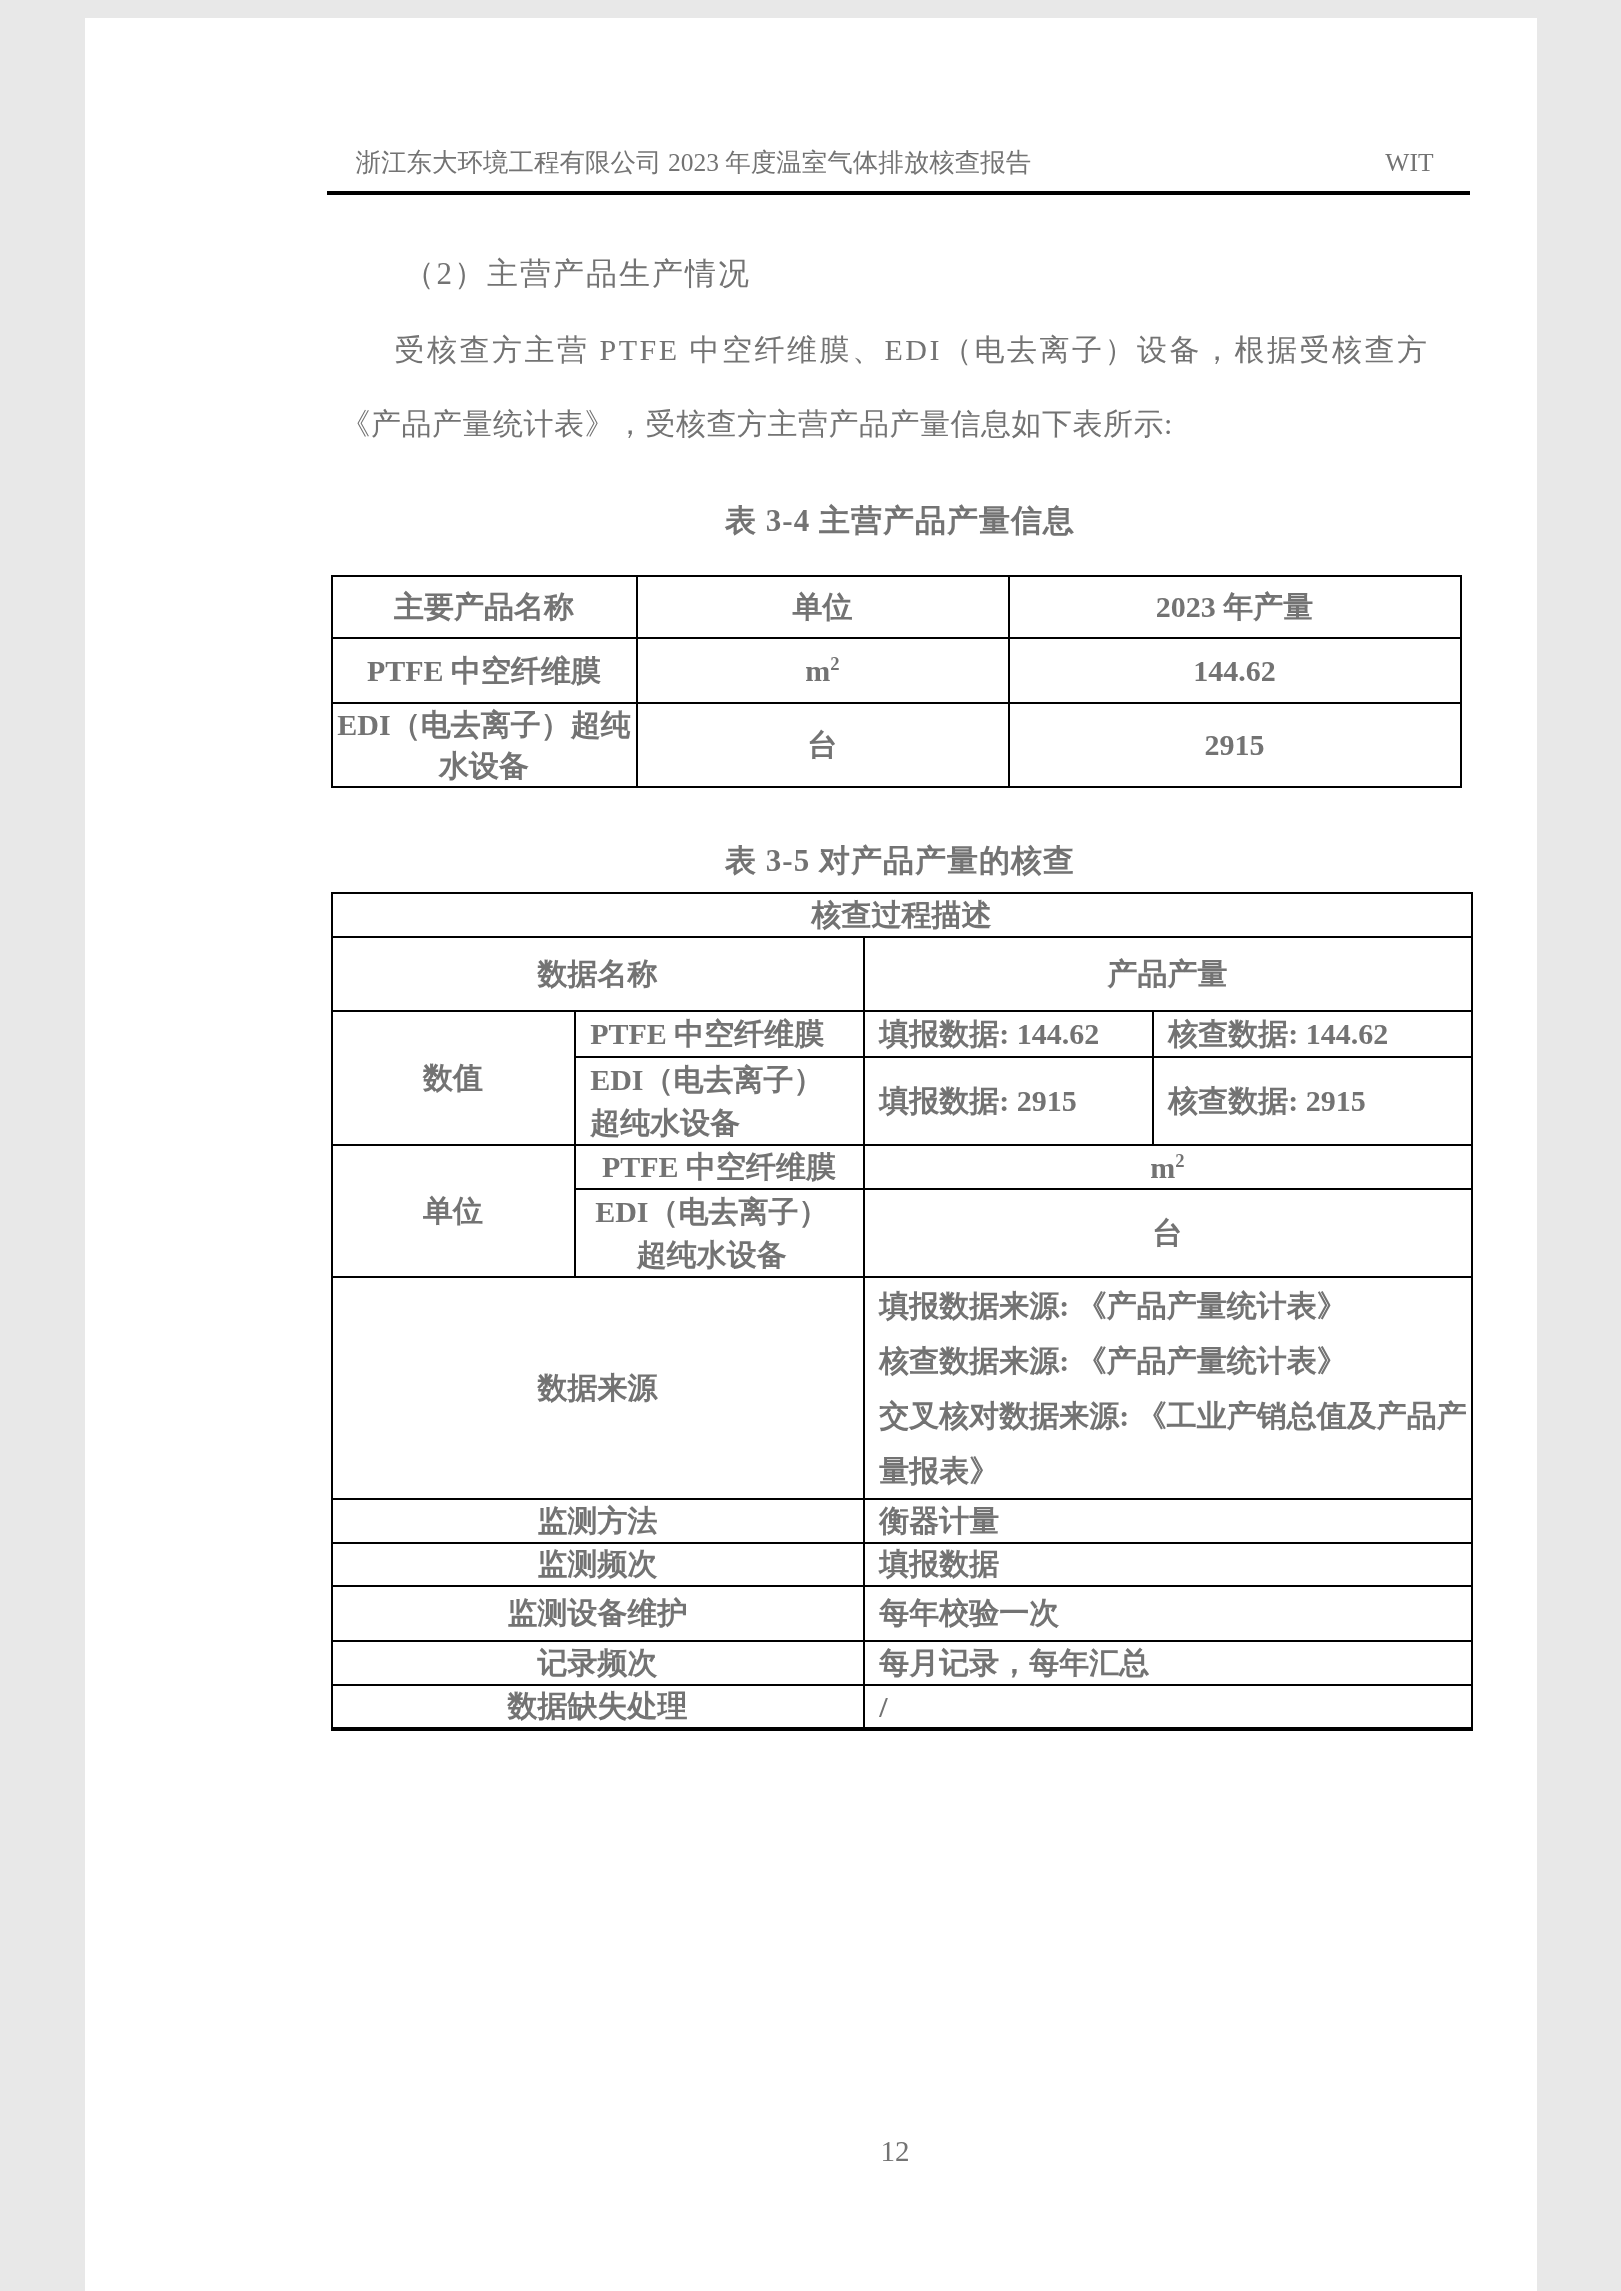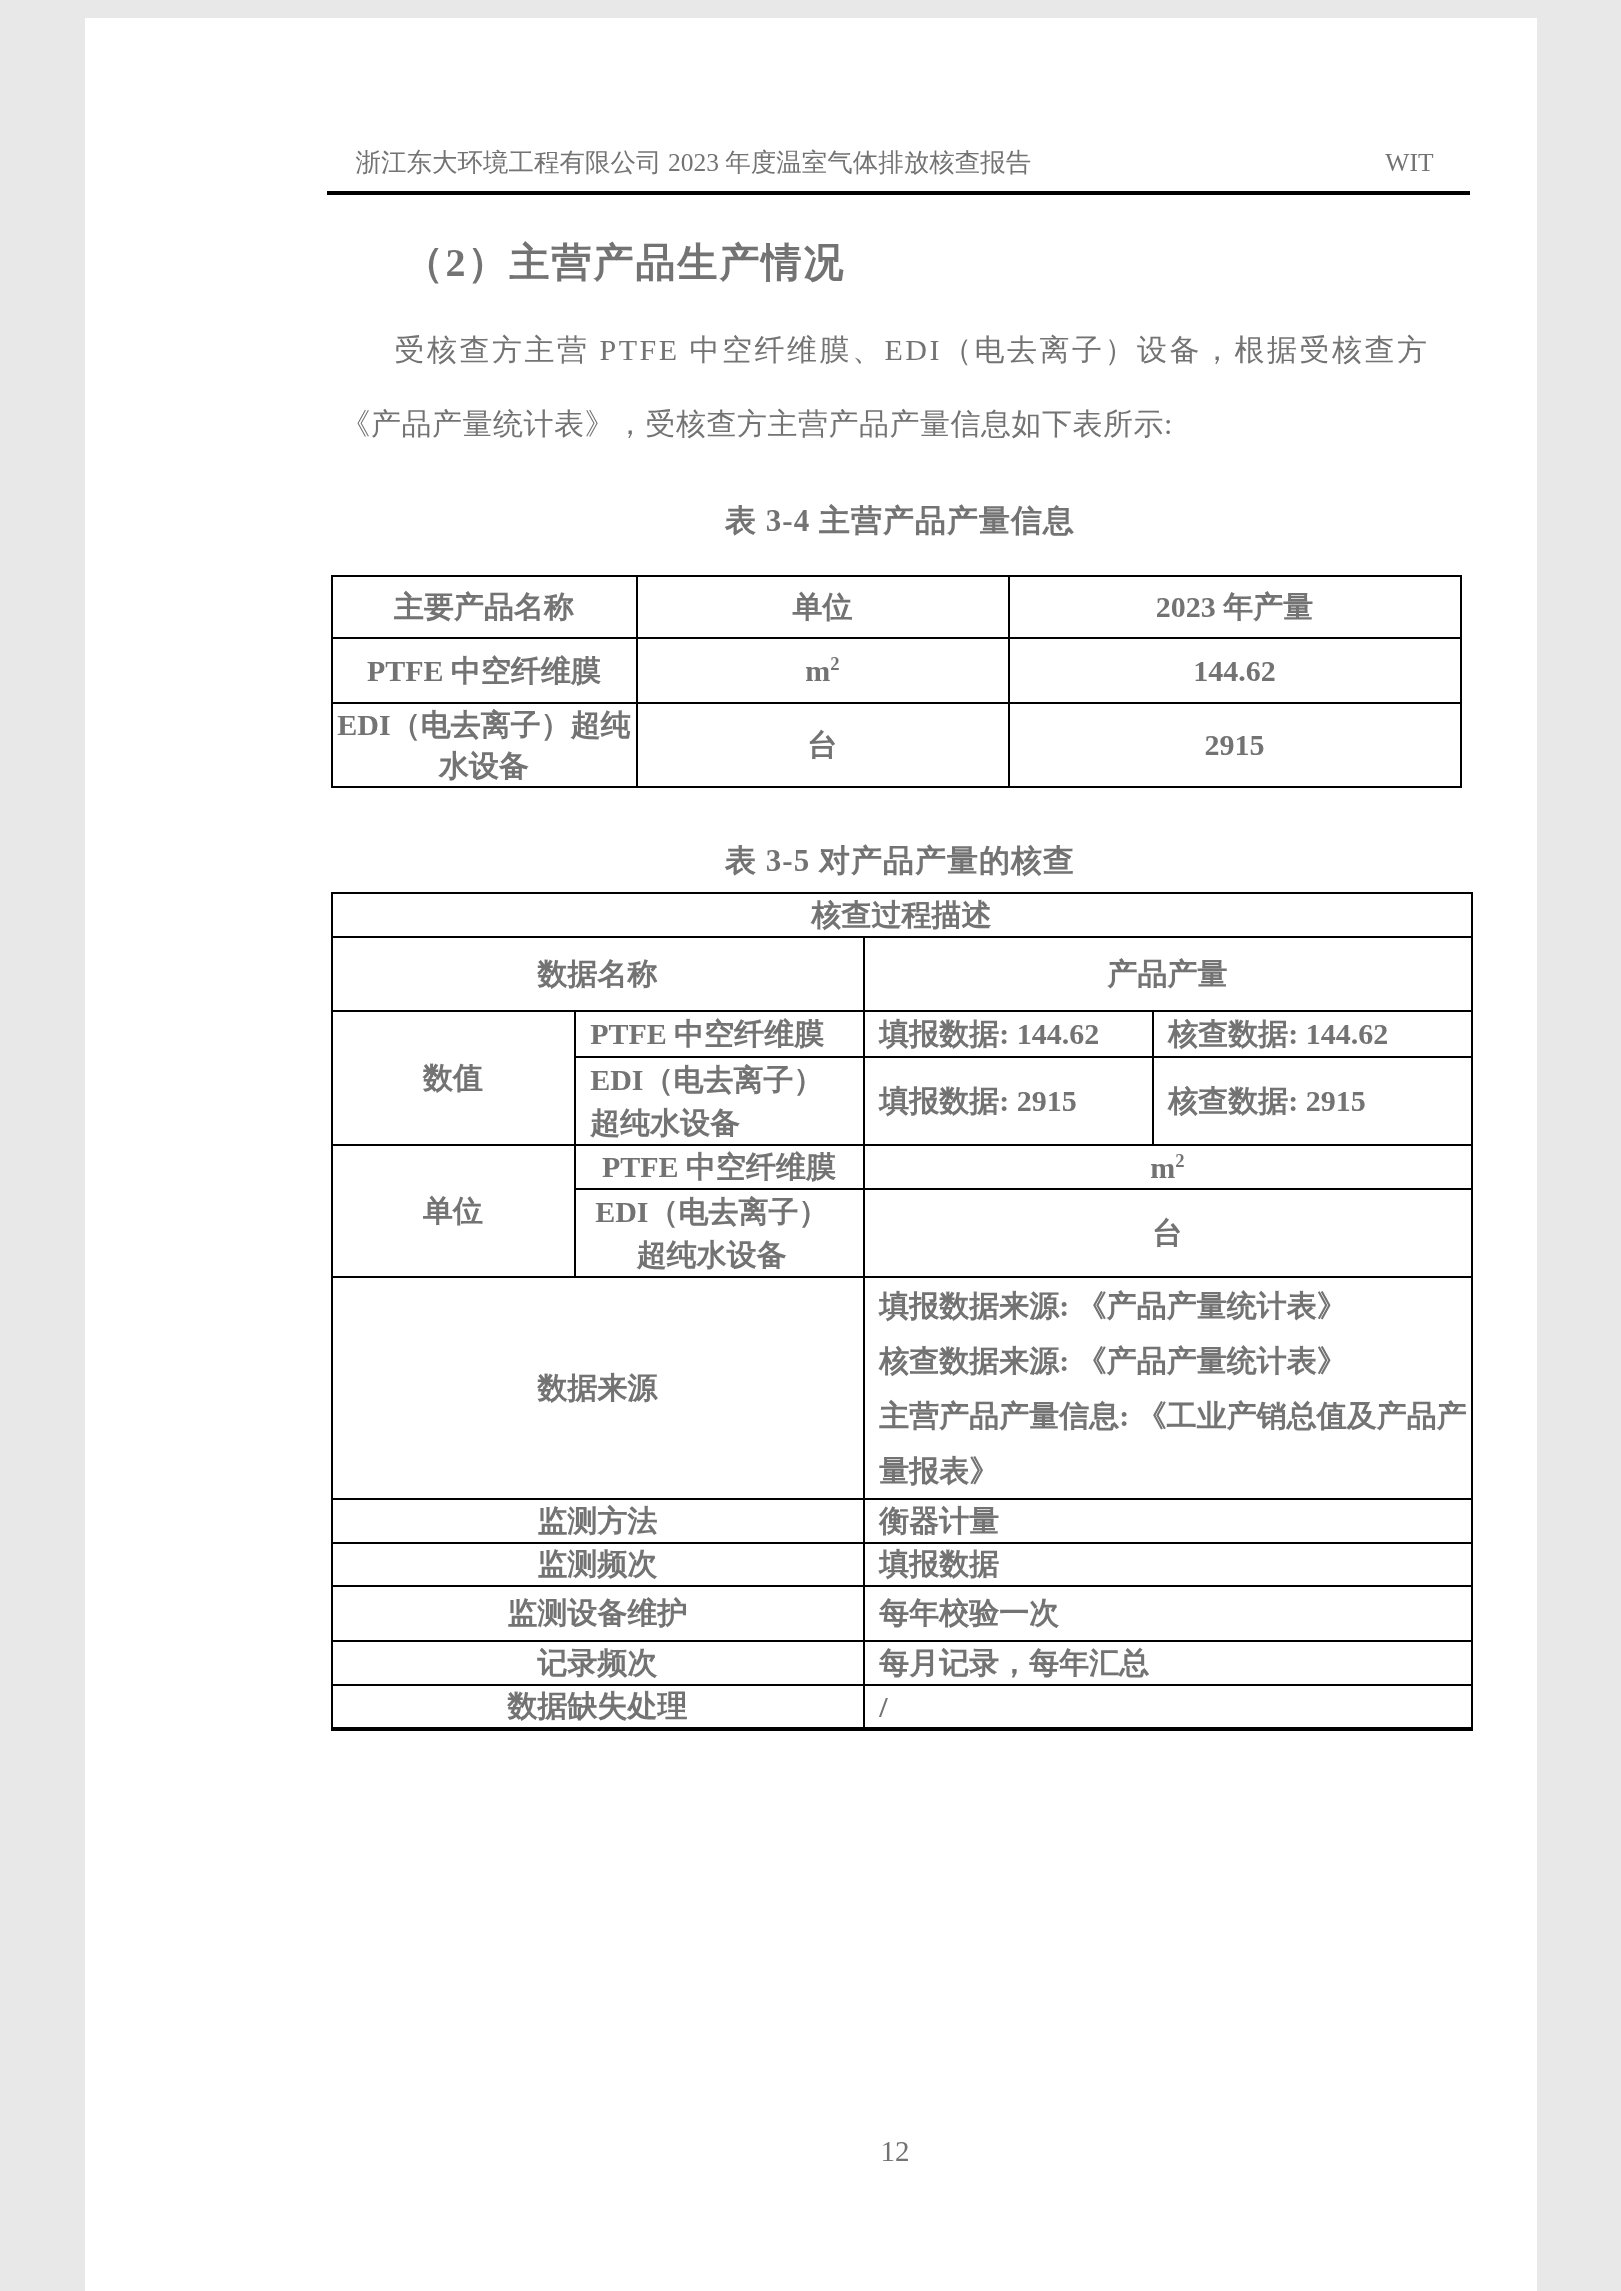--- a/index.html
+++ b/index.html
@@ -27,23 +27,23 @@
   }
   .header-rule {
     position: absolute;
     left: 242px; top: 173px;
     width: 1143px; height: 3.9px;
     background: #000000;
   }
 
   .section-heading {
     position: absolute;
-    left: 319px; top: 217px;
-    font-size: 40px;
-    font-weight: bold;
+    left: 319px; top: 235px;
+    font-size: 31px;
+    font-weight: normal;
     letter-spacing: 2px;
     white-space: nowrap;
   }
   .para-line { position: absolute; font-size: 30px; white-space: nowrap; }
   .para-line-1 { left: 310px; top: 312px; letter-spacing: 2.5px; }
   .para-line-2 { left: 256px; top: 386px; letter-spacing: 0.5px; }
 
   .table-caption {
     position: absolute;
     left: 245px;
@@ -178,21 +178,21 @@
     </tr>
     <tr class="h89">
       <td class="cell-edi-unit">EDI（电去离子）超纯水设备</td>
       <td colspan="2">台</td>
     </tr>
     <tr class="h226">
       <td colspan="2">数据来源</td>
       <td colspan="2" class="source-cell">
         <div class="src-line">填报数据来源: 《产品产量统计表》</div>
         <div class="src-line">核查数据来源: 《产品产量统计表》</div>
-        <div class="src-line">主营产品产量信息: 《工业产销总值及产品产</div>
+        <div class="src-line">交叉核对数据来源: 《工业产销总值及产品产</div>
         <div class="src-line">量报表》</div>
       </td>
     </tr>
     <tr class="h45">
       <td colspan="2">监测方法</td>
       <td colspan="2" class="cell-left">衡器计量</td>
     </tr>
     <tr class="h44">
       <td colspan="2">监测频次</td>
       <td colspan="2" class="cell-left">填报数据</td>

